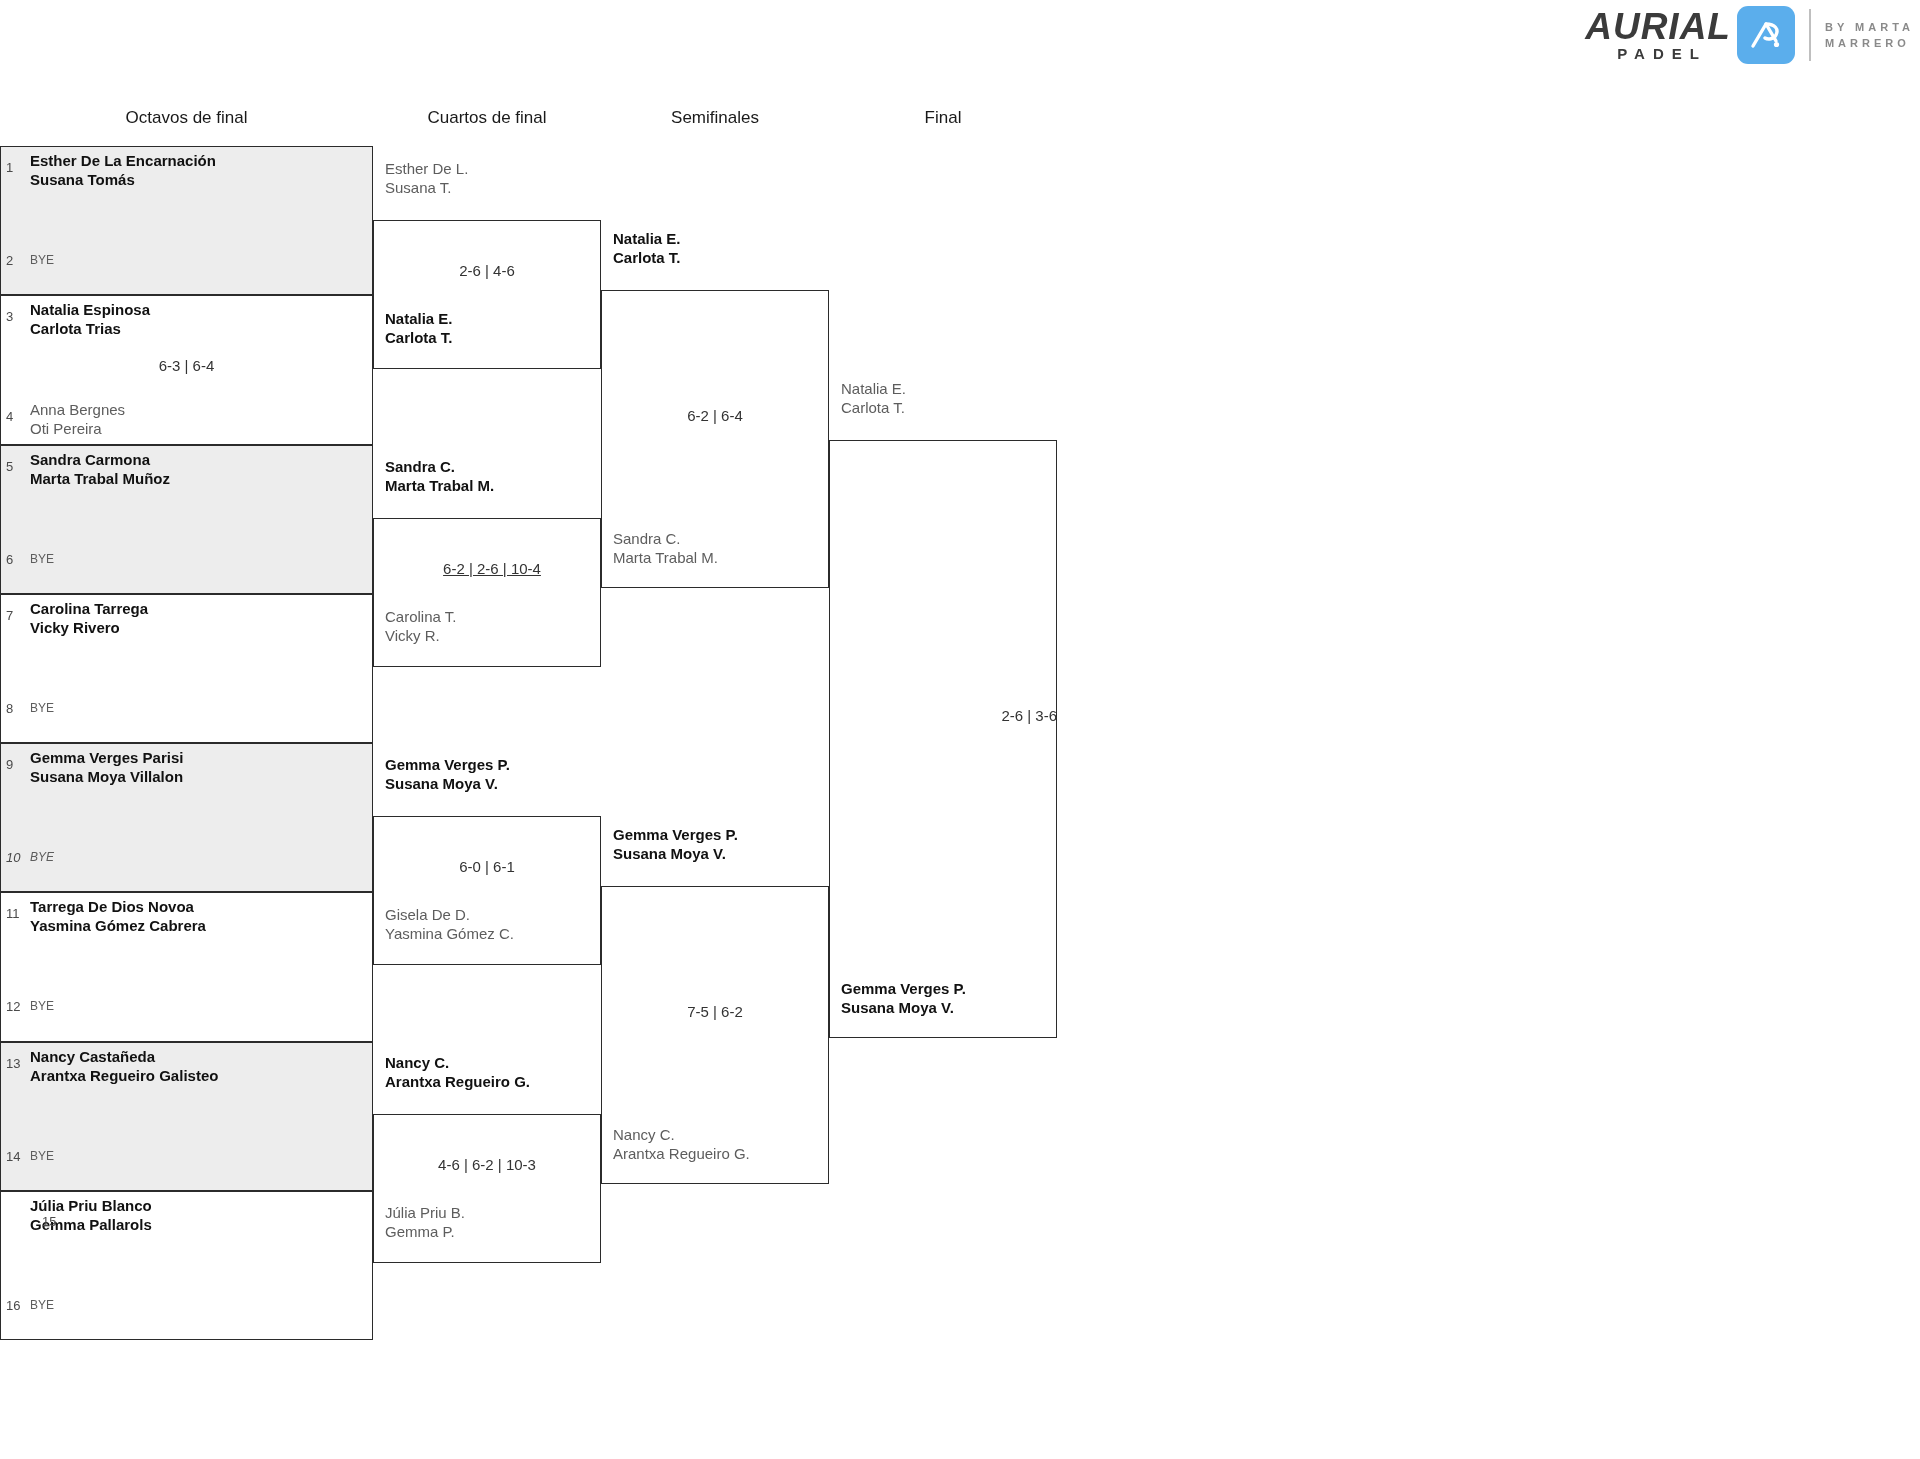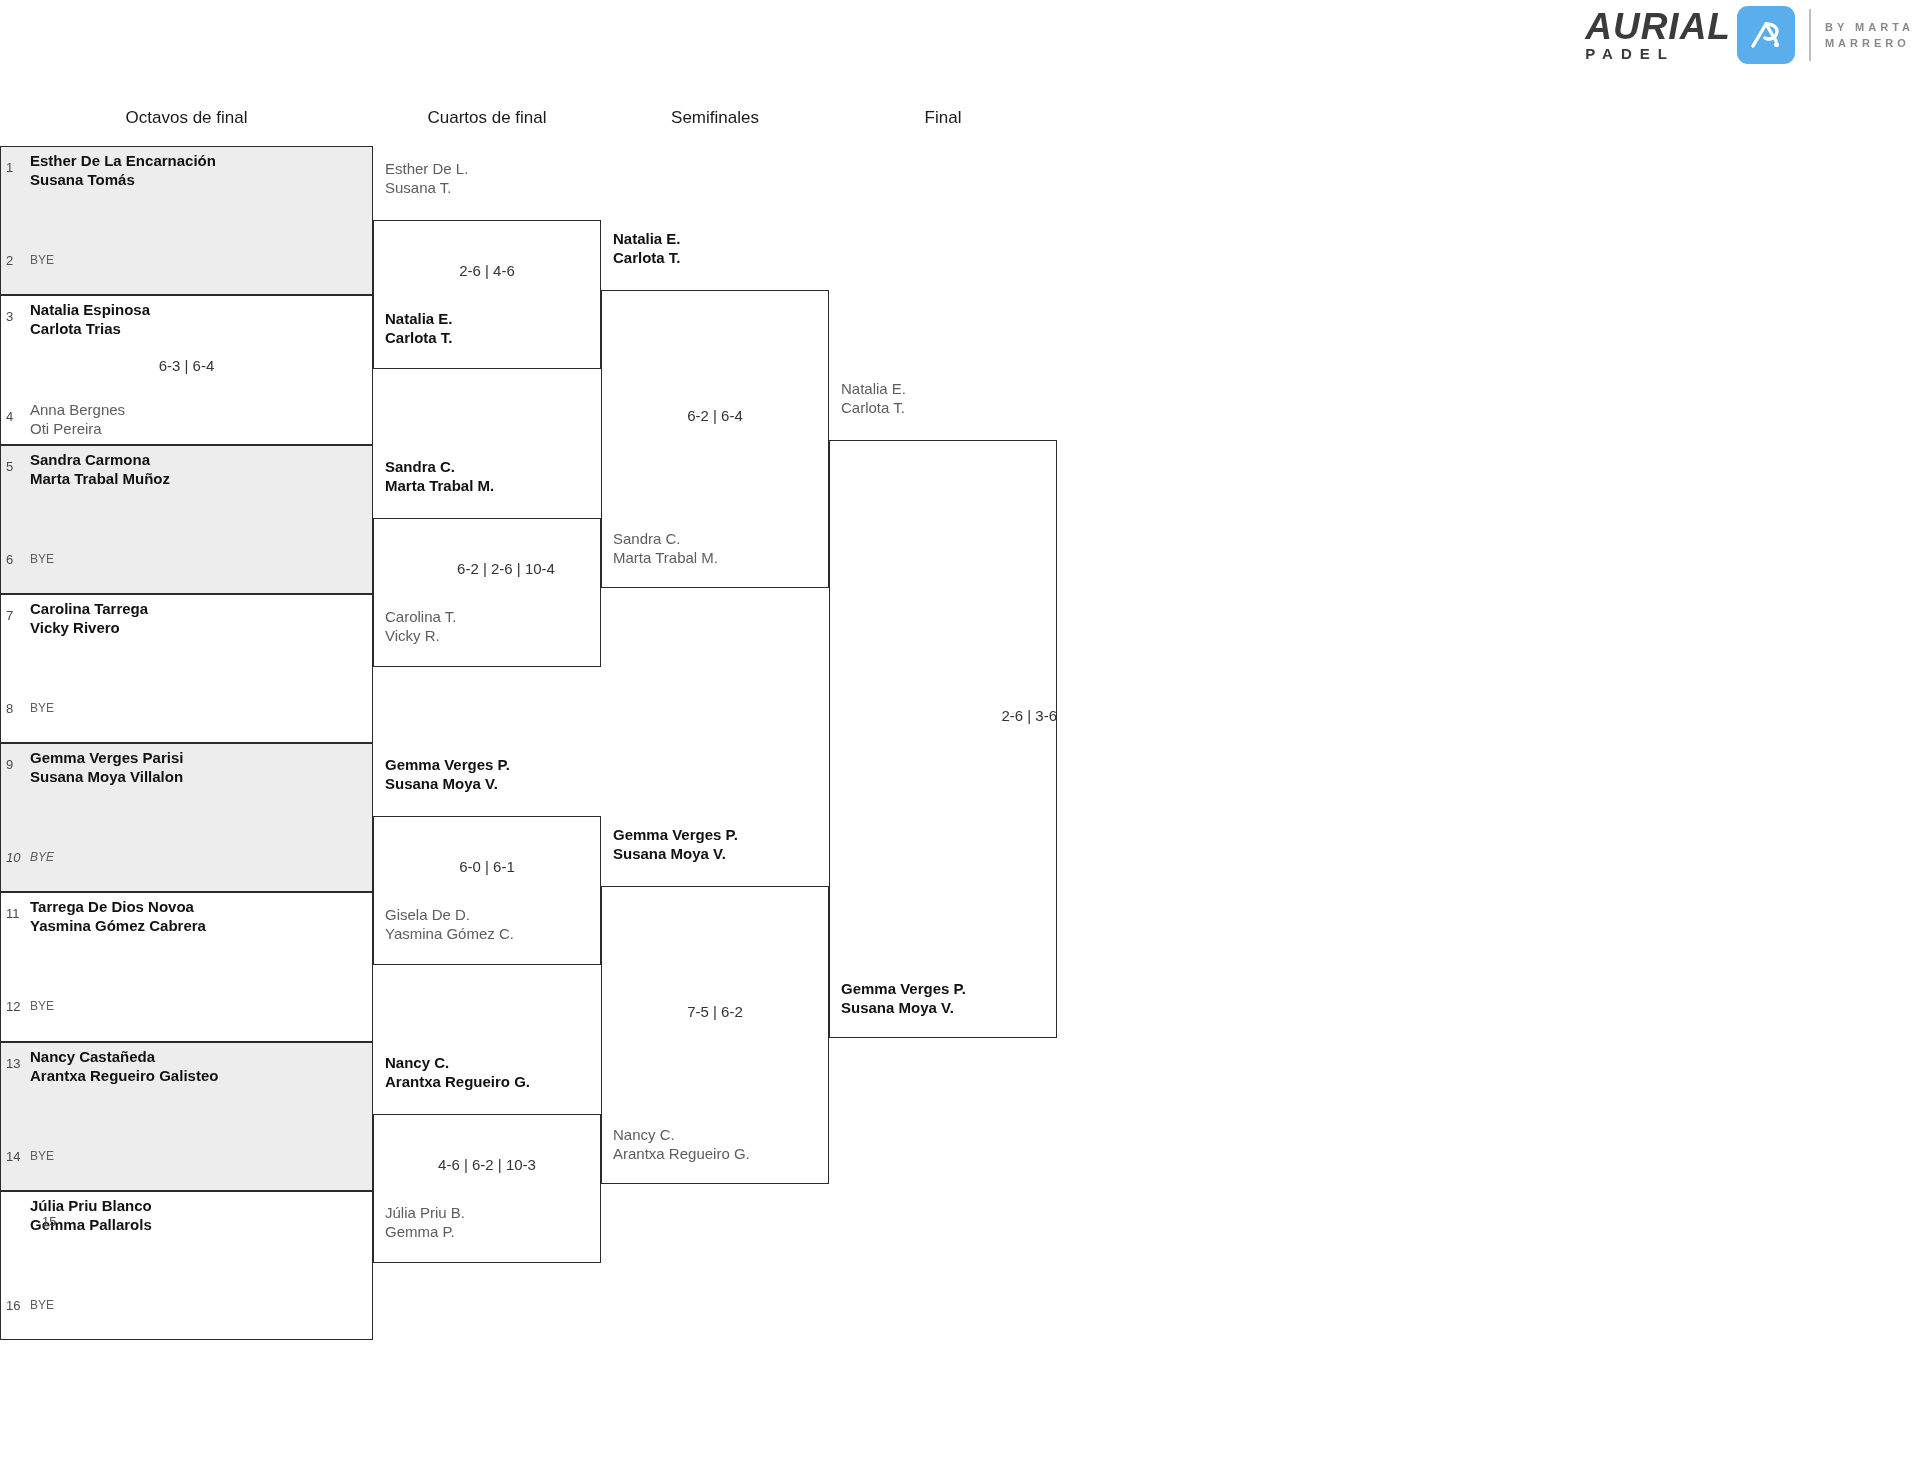--- a/index.html
+++ b/index.html
@@ -11,21 +11,21 @@
     color: #1a1a1a;
     overflow: hidden;
   }
   #root { position: relative; width: 1920px; height: 1459px; }
 
   
   .title-block { position: absolute; left: 14px; top: 6px; }
   .title-line { font-size: 24px; font-weight: bold; line-height: 31px; color: #111111; letter-spacing: -0.2px; }
 
   .logo { position: absolute; right: 6px; top: 6px; display: flex; align-items: center; height: 58px; }
-  .logo-wordmark { display: flex; flex-direction: column; align-items: flex-start; justify-content: center; margin-right: 6px; }
+  .logo-wordmark { display: flex; flex-direction: column; align-items: center; justify-content: center; margin-right: 6px; }
   .logo-aurial { font-size: 37px; font-weight: bold; font-style: italic; color: #3b3b3b; letter-spacing: 1px; line-height: 36px; }
   .logo-padel { font-size: 15px; font-weight: bold; color: #3b3b3b; letter-spacing: 8px; line-height: 17px; margin-right: -8px; }
   .logo-mark { width: 58px; height: 58px; border-radius: 11px; display: flex; align-items: center; justify-content: center; }
   .logo-divider { width: 2px; height: 52px; background: #bfbfbf; margin: 0 14px; }
   .logo-by { display: flex; flex-direction: column; justify-content: center; }
   .logo-by div { font-size: 11px; font-weight: bold; color: #8a8a8a; letter-spacing: 4px; line-height: 16px; }
 
   
   .round-head { position: absolute; font-size: 17px; color: #1a1a1a; top: 108px; text-align: center; }
 
@@ -196,21 +196,21 @@
           <div class="team win" style="">Sandra C.</div>
           <div class="team win" style="">Marta Trabal M.</div>
         </div>
       </div>
       <div class="slot" style="left:377px;top:607px;width:228px;">
         <div class="names nolead" style="">
           <div class="team lose" style="">Carolina T.</div>
           <div class="team lose" style="">Vicky R.</div>
         </div>
       </div>
-      <div class="score" style="left:373px;top:560px;width:266px;">6-2 | 2-6 | 10-4</div>
+      <div class="score" style="left:359px;top:560px;width:266px;text-decoration:underline;">6-2 | 2-6 | 10-4</div>
       <div class="box plain" style="left:373px;top:816px;width:228px;height:149px;"></div>
       <div class="slot" style="left:377px;top:755px;width:228px;">
         <div class="names nolead" style="">
           <div class="team win" style="">Gemma Verges P.</div>
           <div class="team win" style="">Susana Moya V.</div>
         </div>
       </div>
       <div class="slot" style="left:377px;top:905px;width:228px;">
         <div class="names nolead" style="">
           <div class="team lose" style="">Gisela De D.</div>

